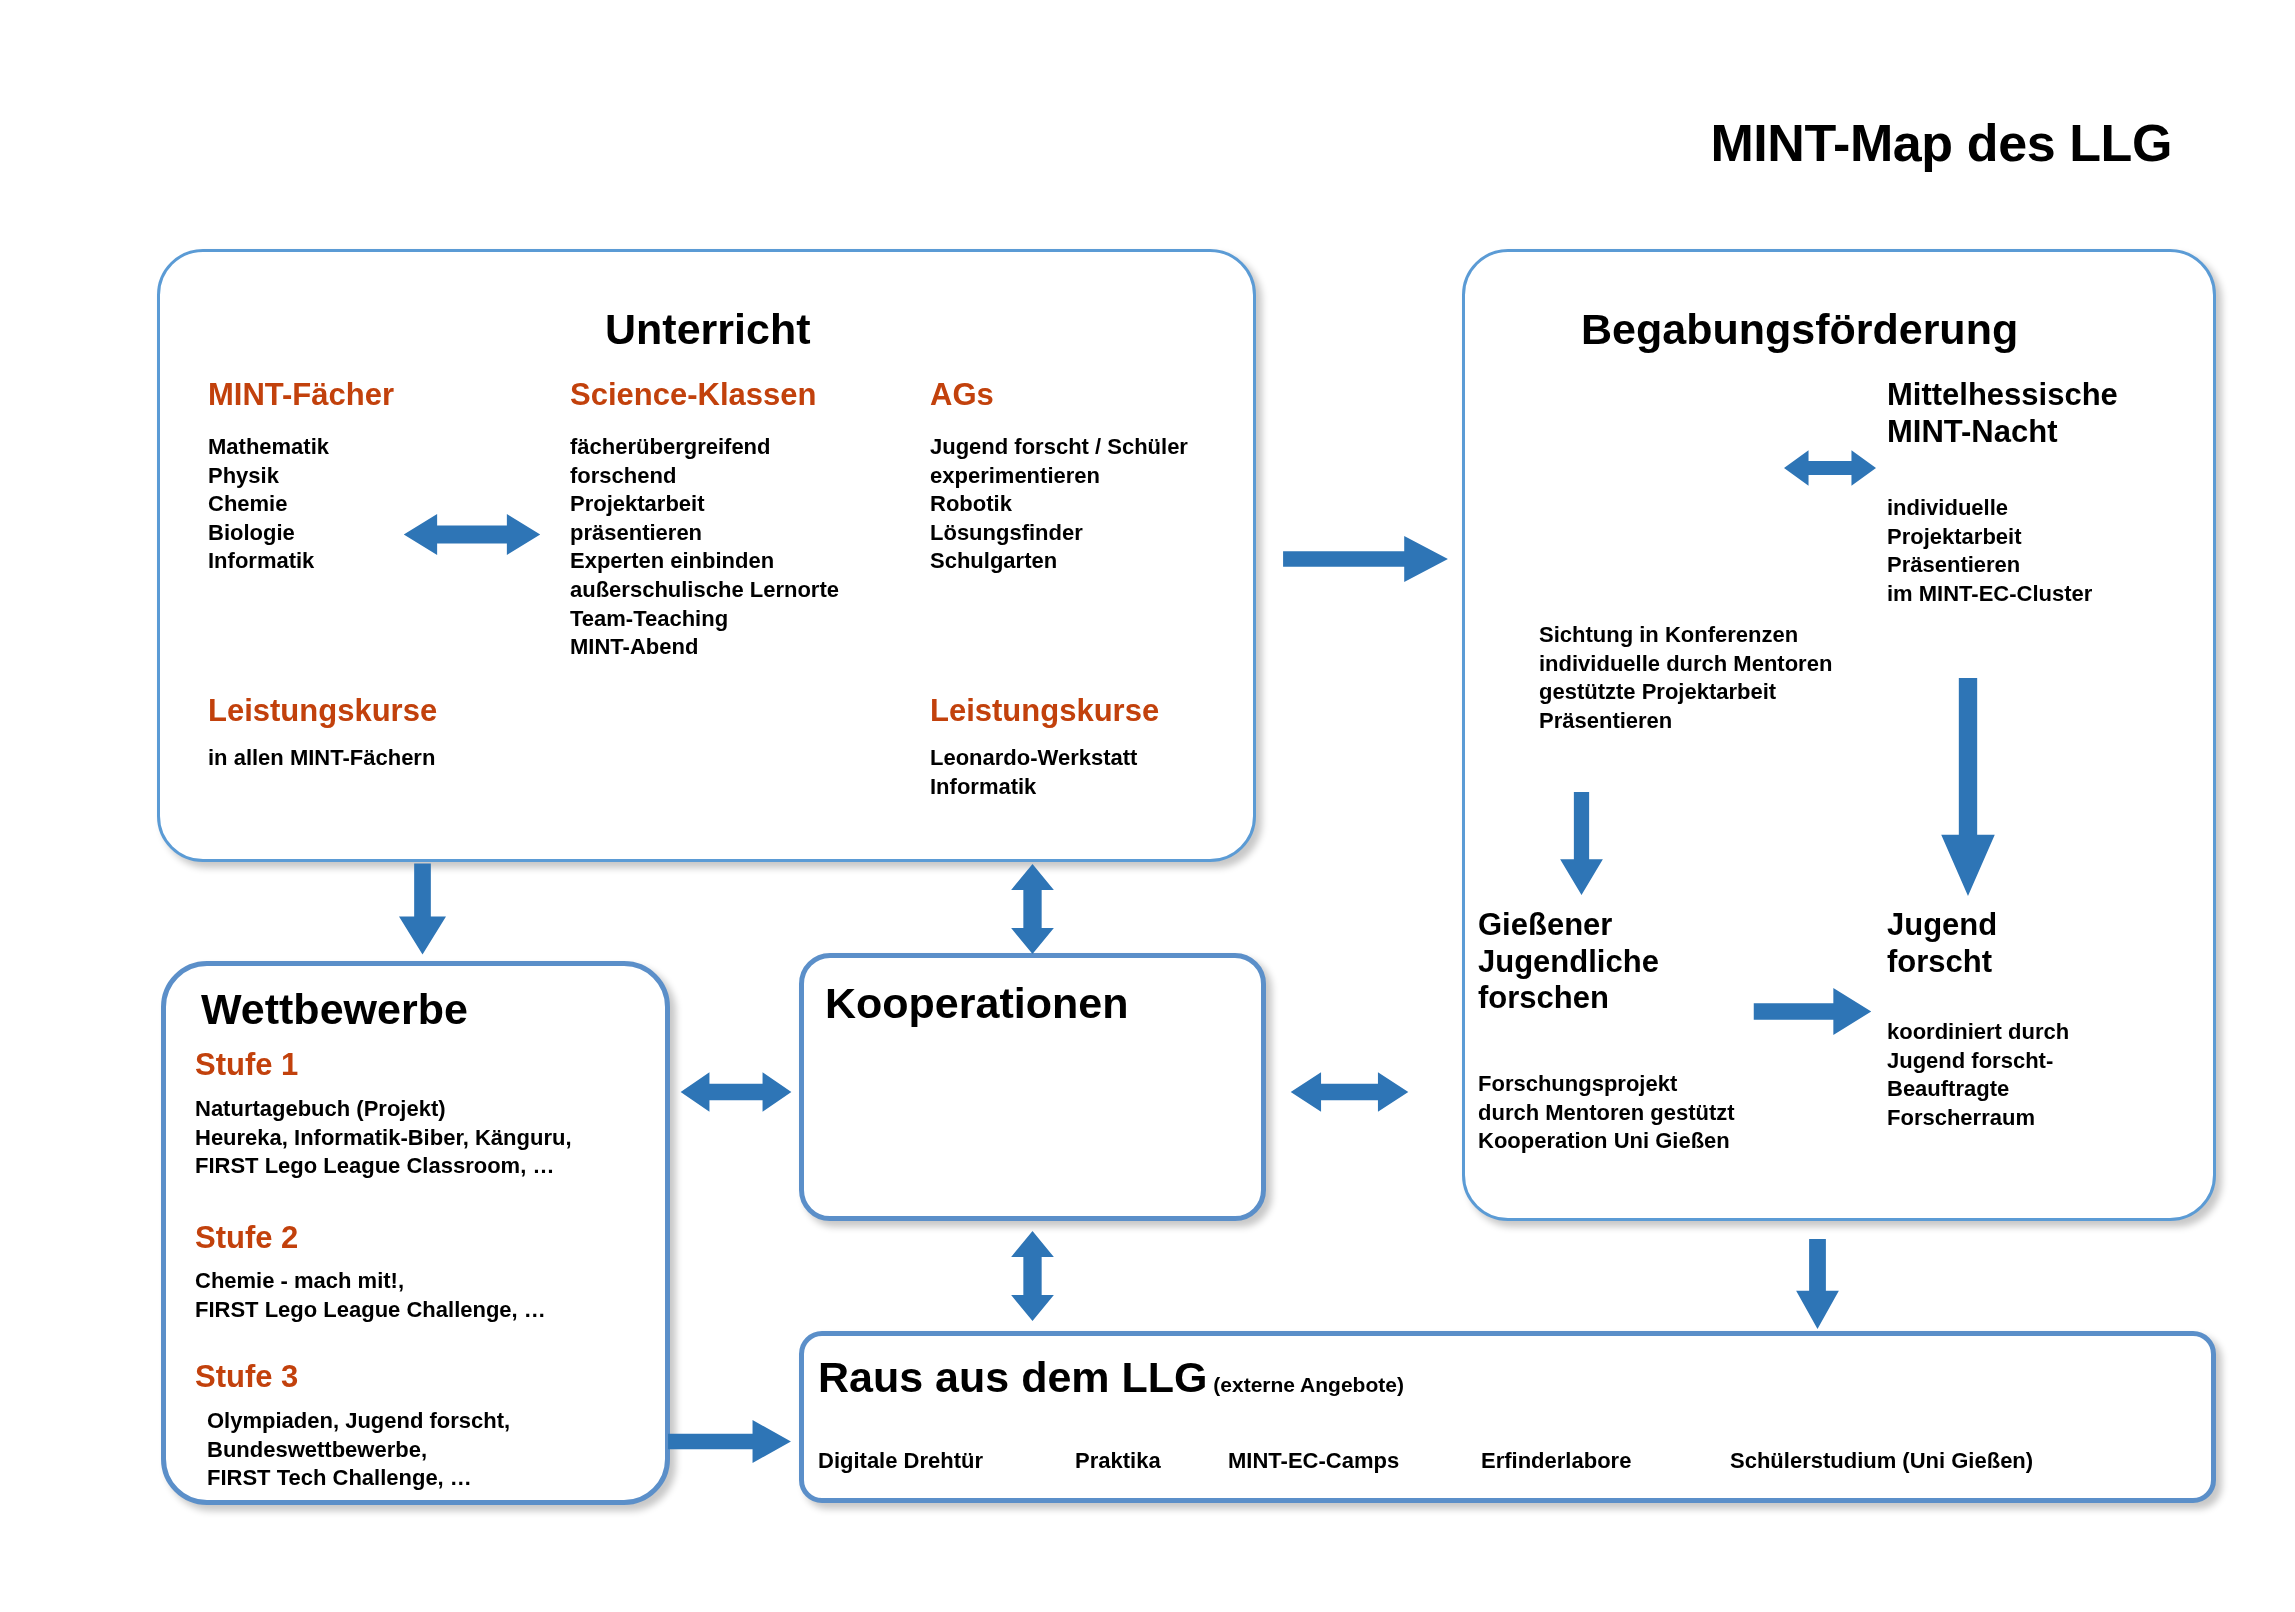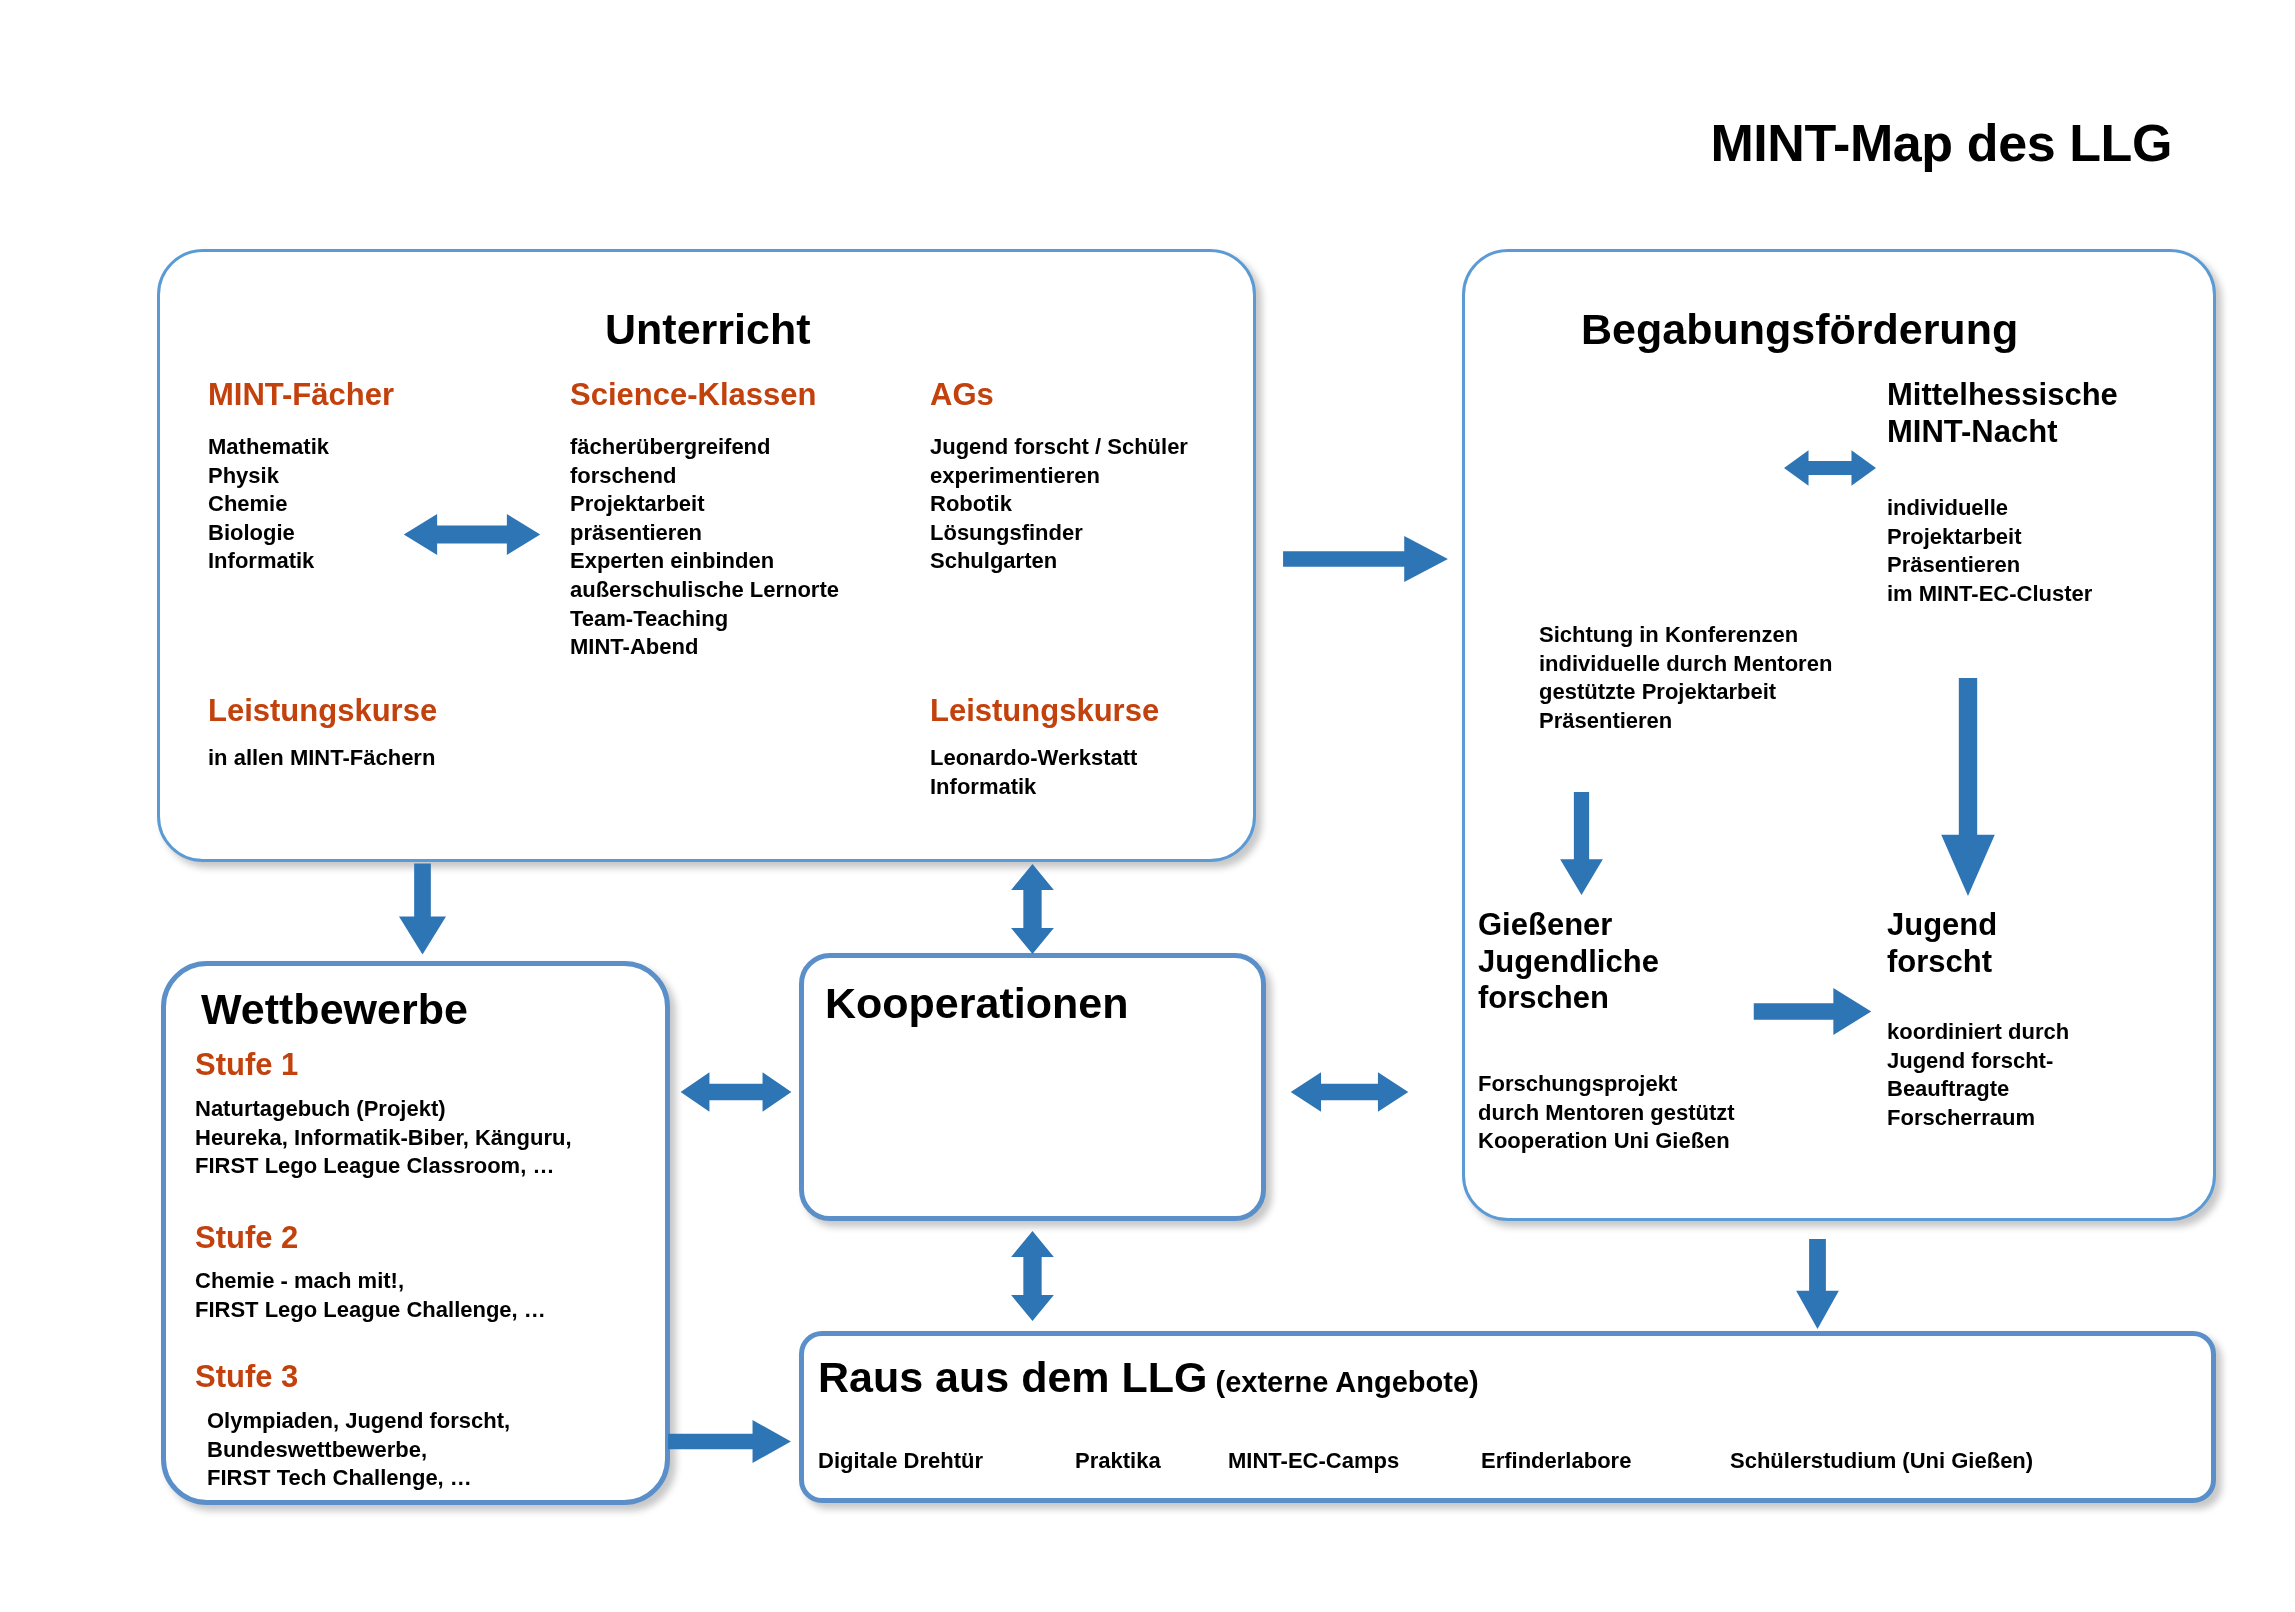--- a/index.html
+++ b/index.html
@@ -184,21 +184,21 @@
     <div class="body-line">FIRST Tech Challenge, …</div>
   </div>
 
   <div class="box thick small-radius" style="left:799px; top:953px; width:467px; height:268px;"></div>
 
   <div class="sec-title" style="position:absolute; left:825px; top:980px;">Kooperationen</div>
 
   <div class="box thick tiny-radius" style="left:799px; top:1331px; width:1417px; height:172px;"></div>
 
   <div style="position:absolute; left:818px; top:1354px; white-space:nowrap;">
-    <span class="sec-title">Raus aus dem LLG</span><span style="font-size:29px; font-weight:bold;"> (externe Angebote)</span>
+    <span class="sec-title">Raus aus dem LLG</span><span style="font-size:21px; font-weight:bold;"> (externe Angebote)</span>
   </div>
 
   <div style="position:absolute; left:818px; top:1447px; white-space:nowrap;">
     <span class="body-line" style="display:inline-block; width:257px;">Digitale Drehtür</span><span class="body-line" style="display:inline-block; width:153px;">Praktika</span><span class="body-line" style="display:inline-block; width:253px;">MINT-EC-Camps</span><span class="body-line" style="display:inline-block; width:249px;">Erfinderlabore</span><span class="body-line" style="display:inline-block;">Schülerstudium (Uni Gießen)</span>
   </div>
 
   <div class="arrow" style="left:403px; top:511px;">
     <svg width="138" height="47" viewBox="0 0 180 62">
       <polygon points="0,31 44,4 44,19 136,19 136,4 180,31 136,58 136,43 44,43 44,58" fill="#2E75B6"></polygon>
     </svg>

